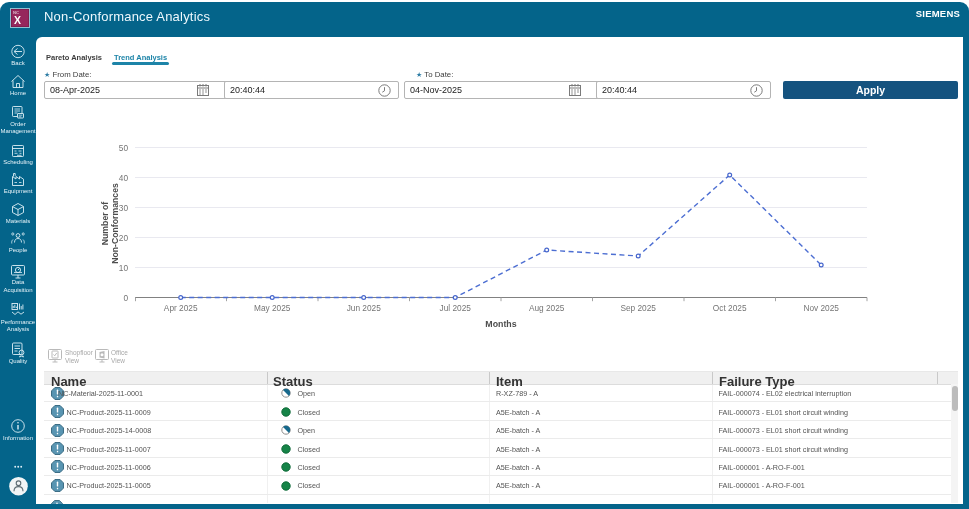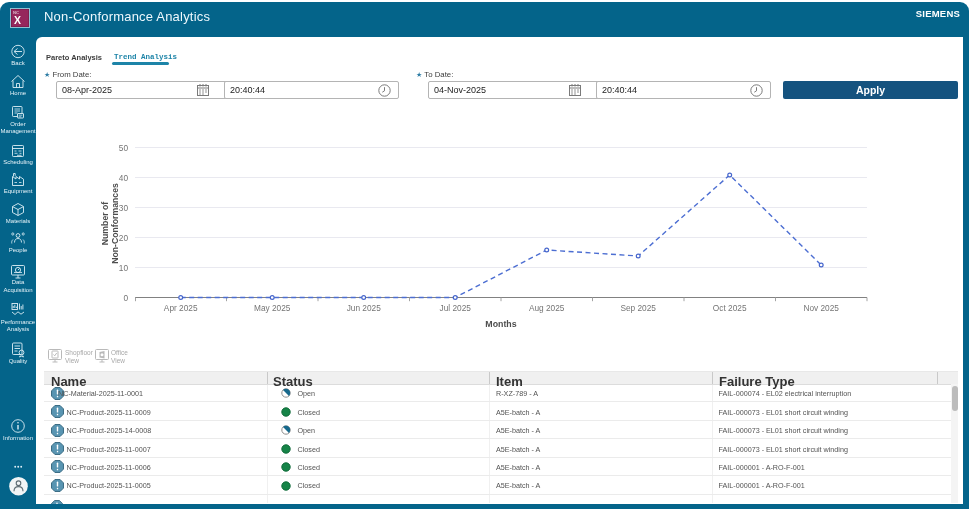--- a/index.html
+++ b/index.html
@@ -12,21 +12,21 @@
 #logo { position:absolute; left:10px; top:8px; width:20px; height:20px; background:#96265c; border:1.5px solid #8fc0d2; box-shadow: inset 0 0 0 0.5px #6d1443; }
 #logo .nc { position:absolute; left:2px; top:0.5px; font-size:6px; font-weight:bold; color:#dcb9ca; transform:scale(0.7); transform-origin:0 0; }
 #logo .x { position:absolute; left:3px; top:5px; font-size:10.5px; font-weight:bold; color:#ffffff; }
 #title { position:absolute; left:44px; top:9px; font-size:13px; color:#eef8fd; letter-spacing:0.2px; }
 #siemens { position:absolute; right:9px; top:8px; font-size:9.5px; font-weight:bold; color:#ffffff; letter-spacing:0.2px; }
 
 #content { position:absolute; left:36px; top:37px; width:927px; height:467px; background:#ffffff; border-radius:6px 0 0 0; }
 
 .tab { position:absolute; font-size:7.5px; font-weight:bold; }
 #tab1 { left:46px; top:53px; color:#3c3c3c; }
-#tab2 { left:114px; top:53px; color:#1d84a8;font-family:Liberation Mono, monospace; }
+#tab2 { left:114px; top:53px; color:#1d84a8; }
 #tabline { position:absolute; left:112px; top:62px; width:57px; height:3px; background:#1d84a8; border-radius:2px; }
 
 .flabel { position:absolute; top:70px; font-size:7.8px; color:#3c3c3c; }
 .star { color:#2e7da5; font-size:7px; }
 
 .inp { position:absolute; top:81px; height:18px; background:#fff; border:1px solid #b4b4b4; border-radius:2px; font-size:9px; color:#222; line-height:17px; padding-left:5px; }
 #apply { position:absolute; left:783px; top:81px; width:175px; height:18px; background:#15537f; border-radius:2px; color:#ffffff; font-size:10.5px; font-weight:bold; text-align:center; line-height:18px; }
 
 .hdrcell { position:absolute; font-size:13px; font-weight:bold; color:#333; }
 .row { position:absolute; left:44px; width:914px; height:18.45px; border-bottom:1px solid #ebebeb; }
@@ -127,23 +127,23 @@
   </svg>
 
   <div id="content"></div>
   <div id="tab1" class="tab">Pareto Analysis</div>
   <div id="tab2" class="tab">Trend Analysis</div>
   <div id="tabline"></div>
 
   <div class="flabel" style="left:44px;"><span class="star">★</span> From Date:</div>
   <div class="flabel" style="left:416px;"><span class="star">★</span> To Date:</div>
 
-  <div class="inp" style="left:56px; width:203px;">08-Apr-2025</div>
+  <div class="inp" style="left:44px; width:203px;">08-Apr-2025</div>
   <div class="inp" style="left:224px; width:175px;">20:40:44</div>
-  <div class="inp" style="left:428px; width:212px;">04-Nov-2025</div>
+  <div class="inp" style="left:404px; width:212px;">04-Nov-2025</div>
   <div class="inp" style="left:596px; width:175px;">20:40:44</div>
   <div id="apply">Apply</div>
 
   <svg class="abs" style="left:197px;top:84px;" width="12" height="12" viewBox="0 0 12 12" fill="none" stroke="#7a7a7a">
       <rect x="0.5" y="1.5" width="11" height="10" stroke-width="1"></rect>
       <path d="M0.5 4 H11.5" stroke-width="1"></path>
       <path d="M3 0 V2.5 M6 0 V2.5 M9 0 V2.5" stroke-width="1"></path>
       <g stroke-width="0.8">
         <path d="M2 6 H4 M5 6 H7 M8 6 H10"></path>
         <path d="M2 8 H4 M5 8 H7 M8 8 H10"></path>

